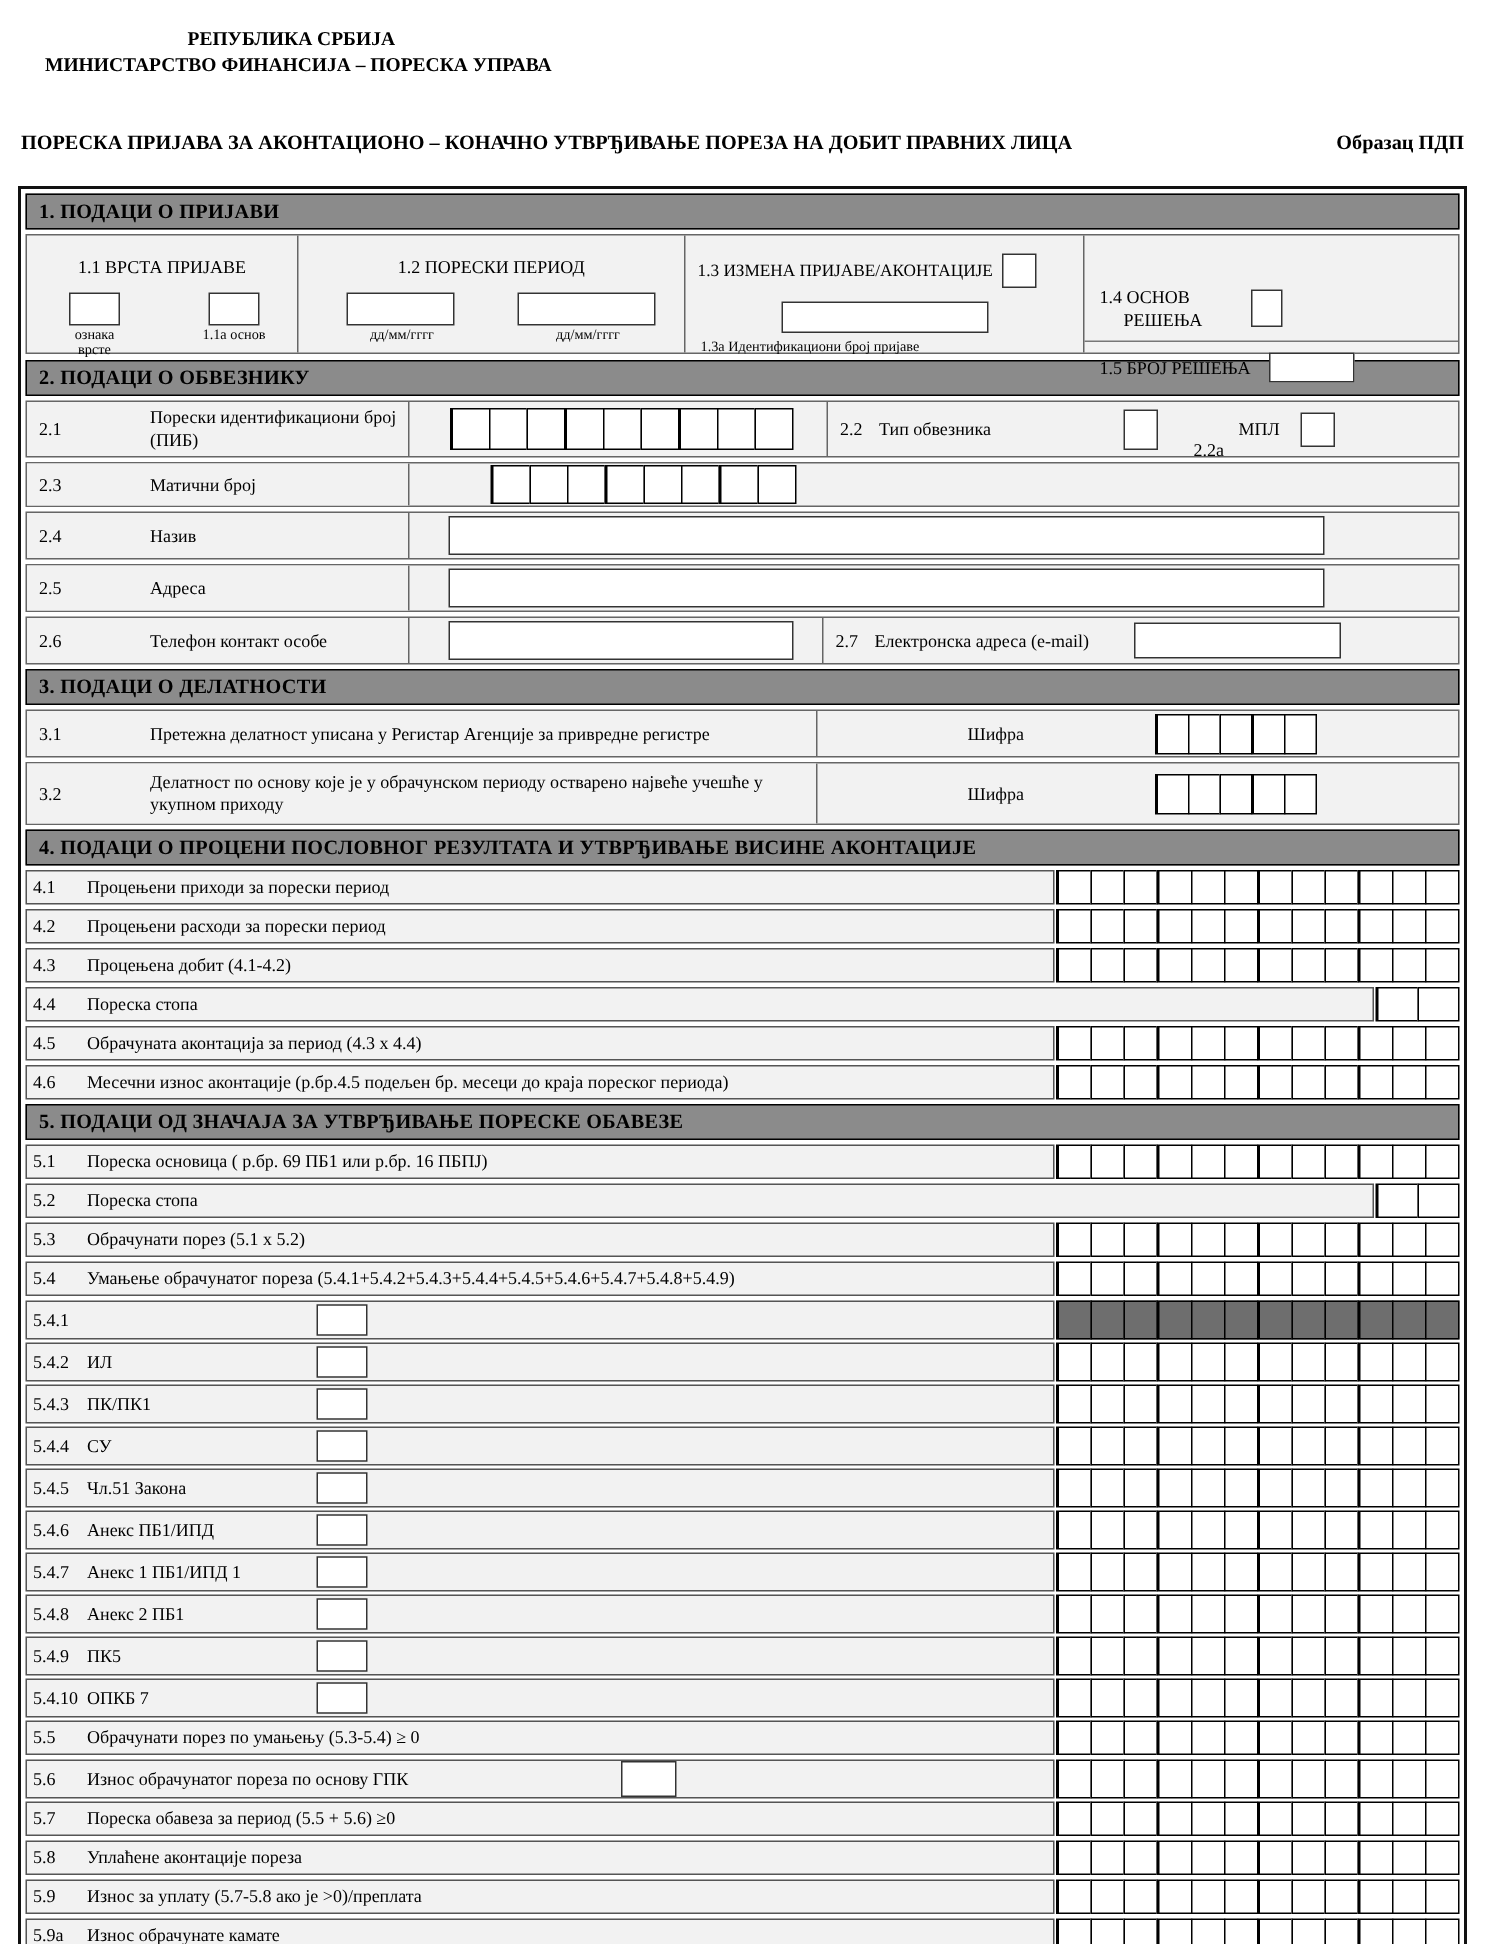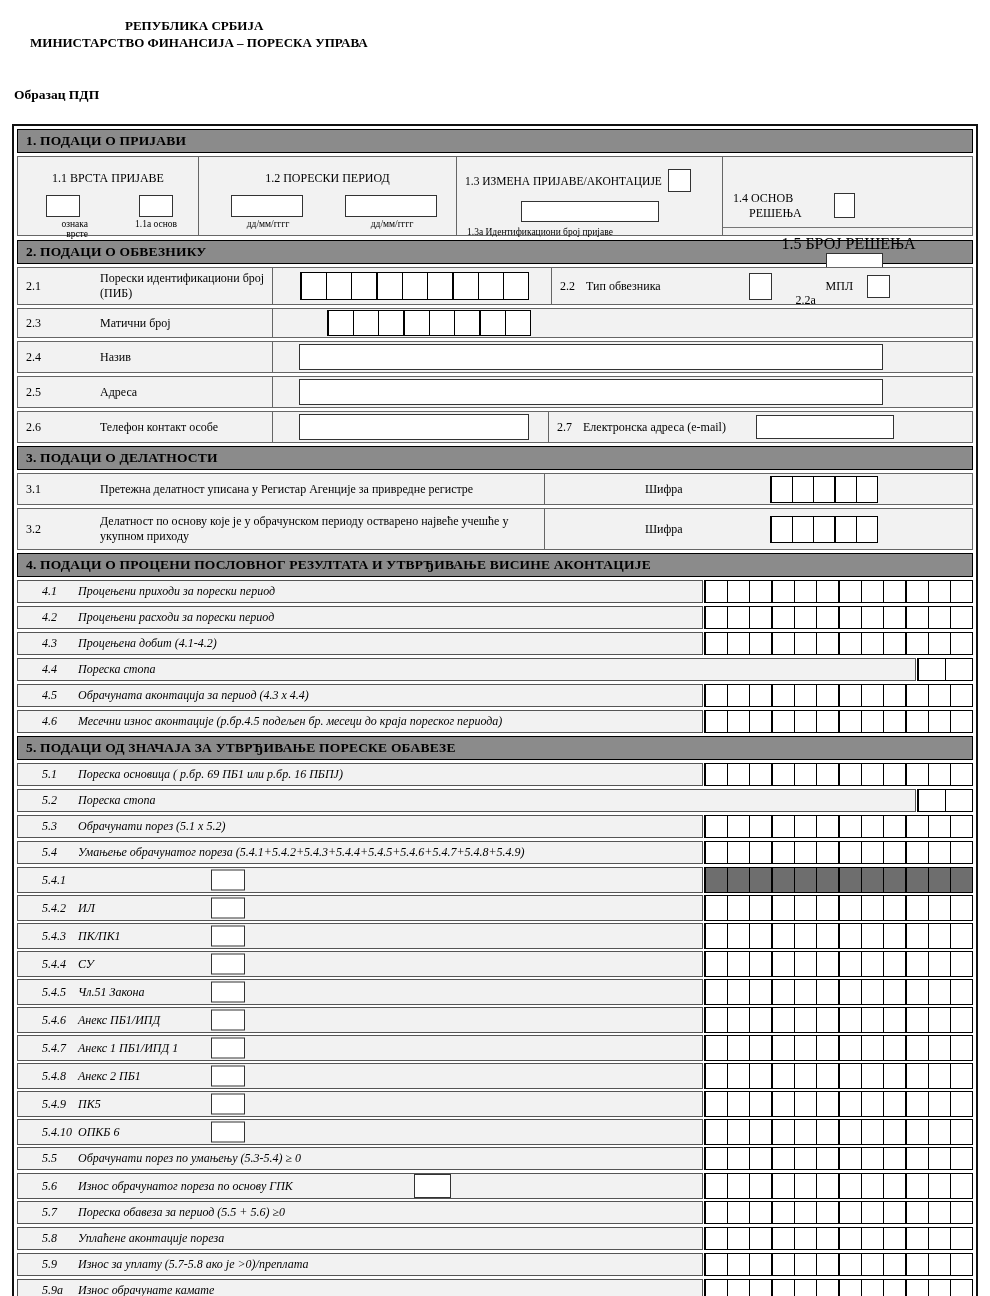--- a/index.html
+++ b/index.html
@@ -26,21 +26,21 @@
   .c1{width:180px;} .c2{width:257px;} .c3{width:265px;} .c4{flex:1;margin-top:26px;}
   .s1lbl{text-align:center;margin-top:14px;font-size:12px;}
   .s1boxwrap{position:absolute;text-align:center;}
   .bx{height:20px;}
   .f13line{display:flex;align-items:center;margin:12px 6px 4px 8px;font-size:11.5px;}
   .f13line .inbox{width:21px;height:21px;margin-left:6px;}
   .f14{display:flex;margin:8px 8px 0 10px;font-size:12px;}
   .f14 .inbox{width:19px;height:23px;margin-left:32px;margin-top:2px;}
   .f14txt div{line-height:15px;}
   .f14txt .ind{padding-left:16px;}
-  .f15{display:flex;align-items:center;border-top:1px solid #777;margin-top:6px;padding:7px 8px 0 10px;font-size:16px;flex-direction:column;}
+  .f15{display:flex;align-items:center;border-top:1px solid #777;margin-top:6px;padding:7px 8px 0 10px;font-size:12px;}
   .f15 .inbox{width:55px;height:18px;margin-left:12px;}
 
   
   .row{display:flex;align-items:center;margin:0 3px 3px 3px;background:#f2f2f2;border:1px solid #666;position:relative;font-size:12px;}
   .lbl{align-self:stretch;display:flex;align-items:center;padding-left:8px;border-right:1px solid #666;background:#f2f2f2;flex-shrink:0;gap:44px;}
   .lbl .num{width:30px;}
   .w254{width:246px;}
   .vdiv{width:1px;align-self:stretch;background:#666;}
 
   .cellstrip{display:flex;align-self:center;}
@@ -53,21 +53,21 @@
   .inputline{background:#fff;border:1.5px solid #333;}
 
   
   .s3lbl{width:518px;}
   .s3lbl .txt{padding-right:10px;}
   .codeword{margin-left:100px;}
   .sifcells{margin-left:88px;}
 
   
   .arow{display:flex;align-items:stretch;margin:0 3px 3px 3px;height:23px;position:relative;font-size:12px;}
-  .albl{flex:1;background:#f2f2f2;border:1px solid #555;display:flex;align-items:center;padding-left:24px;position:relative;font-style:italic;}
+  .albl{flex:1;background:#f2f2f2;border:1px solid #555;display:flex;align-items:center;padding-left:4px;position:relative;}
   .albl .num{width:36px;}
   .acells{display:flex;margin-left:2px;align-items:stretch;}
   .acells .cell{width:21px;}
   .arow.rate .acells .cell{width:26px;}
   .sbox{position:absolute;display:none;left:193px;top:50%;transform:translateY(-50%);width:32px;height:19px;background:#fff;border:1.5px solid #333;}
   .arow.hasbox{height:26px;margin-bottom:2px;}
   .arow.hasbox .sbox{display:block;}
   .arow.box-mid .sbox{left:396px;width:35px;height:22px;}
   .arow.shaded .acells .cell{background:#6e6e6e;}
 </style>
@@ -75,31 +75,32 @@
 <body>
 
 <div class="page">
 
   <div class="letterhead">
     <div class="l1">РЕПУБЛИКА СРБИЈА</div>
     <div class="l2">МИНИСТАРСТВО ФИНАНСИЈА – ПОРЕСКА УПРАВА</div>
   </div>
 
   <div class="titleline">
+    <div>ПОРЕСКА ПРИЈАВА ЗА АКОНТАЦИОНО – КОНАЧНО УТВРЂИВАЊЕ ПОРЕЗА НА ДОБИТ ПРАВНИХ ЛИЦА</div>
     <div>Образац ПДП</div>
   </div>
 
   <div class="form">
 
     <div>
       <div class="sechdr">1. ПОДАЦИ О ПРИЈАВИ</div>
       <div class="s1body">
         <div class="s1col c1">
           <div class="s1lbl">1.1 ВРСТА ПРИЈАВЕ</div>
-          <div class="s1boxwrap" style="left:20px;top:38px;width:50px;text-align:right;">
+          <div class="s1boxwrap" style="left:20px;top:38px;width:50px;">
             <div class="inbox bx" style="width:32px;margin:0 auto;"></div>
             <div class="cap">ознака врсте</div>
           </div>
           <div class="s1boxwrap" style="left:110px;top:38px;width:56px;">
             <div class="inbox bx" style="width:32px;margin:0 auto;"></div>
             <div class="cap">1.1а основ</div>
           </div>
         </div>
         <div class="s1col c2">
           <div class="s1lbl">1.2 ПОРЕСКИ ПЕРИОД</div>
@@ -650,21 +651,21 @@
               <div class="cell"></div>
               <div class="cell g"></div>
               <div class="cell"></div>
               <div class="cell"></div>
             </div>
           </div>
 
           <div class="arow amount hasbox box-left">
             <div class="albl">
               <span class="num">5.4.10</span>
-              <span class="txt">ОПКБ 6</span>
+              <span class="txt">ОПКБ 7</span>
               <span class="sbox"></span>
             </div>
             <div class="acells">
               <div class="cell g"></div>
               <div class="cell"></div>
               <div class="cell"></div>
               <div class="cell g"></div>
               <div class="cell"></div>
               <div class="cell"></div>
               <div class="cell g"></div>

